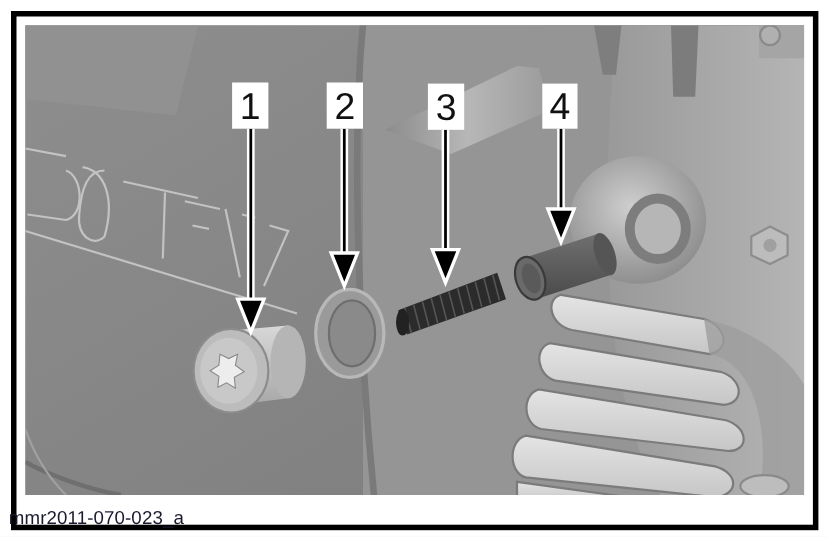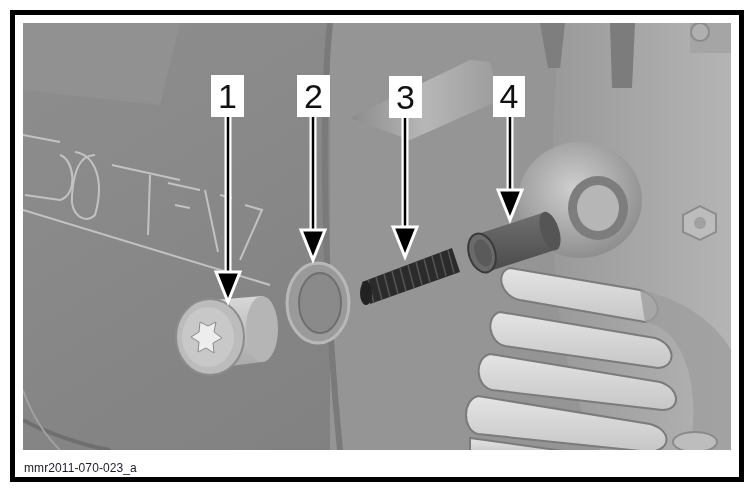--- a/index.html
+++ b/index.html
@@ -1,20 +1,20 @@
 <!DOCTYPE html>
 <html><head>
   <meta charset="utf-8">
   <style>
     html, body { margin: 0; padding: 0; background: #ffffff; }
     body { width: 753px; height: 488px; position: relative; overflow: hidden; font-family: "Liberation Sans", sans-serif; }
     .frame { position: absolute; left: 10px; top: 10px; width: 724px; height: 462px; border: 5px solid #000; background: #fff; }
     .figure { position: absolute; left: 23px; top: 23px; width: 708px; height: 427px; overflow: hidden; background: #8a8a8a; }
     .figure svg { display: block; }
-    .caption { position: absolute; left: 24px; top: 461px; font-size: 12px; color: #1a1a2e; letter-spacing: 0.1px; }
+    .caption { position: absolute; left: 8px; top: 461px; font-size: 17px; color: #1a1a2e; letter-spacing: 0.1px; }
     .callout-label { font-family: "Liberation Sans", sans-serif; font-size: 34px; font-weight: 400; fill: #111; }
   </style>
 </head>
 <body>
 
 <div class="frame"></div>
 
 <div class="figure">
   <svg width="708" height="427" viewBox="23 23 708 427" xmlns="http://www.w3.org/2000/svg">
     <defs>

